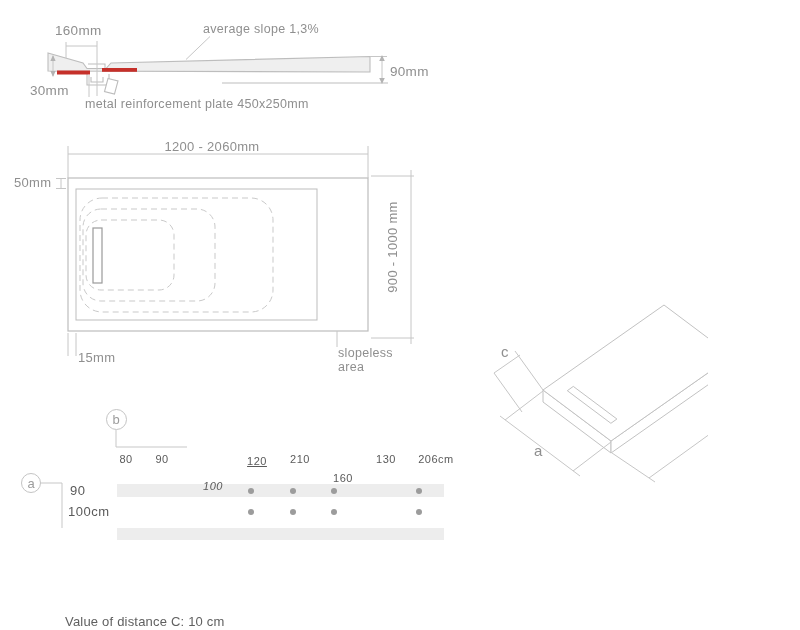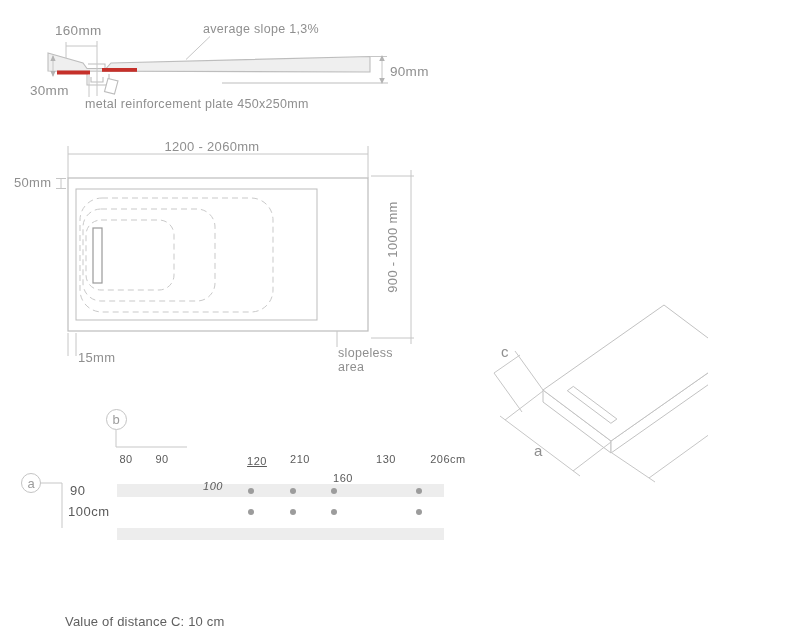--- a/index.html
+++ b/index.html
@@ -130,21 +130,21 @@
     <span class="row-label" style="left:70px;top:483px;">90</span>
     <span class="row-label" style="left:68px;top:504px;text-align:center;">100cm</span>
 
   <span class="col-header" style="left: 126px; top: 453px;">80</span>
       <span class="col-header" style="left: 162px; top: 453px;">90</span>
       <span class="col-header" style="left: 213px; top: 480px; font-style: italic;">100</span>
       <span class="col-header" style="left: 257px; top: 455px; text-decoration: underline;">120</span>
       <span class="col-header" style="left: 300px; top: 453px;">210</span>
       <span class="col-header" style="left: 343px; top: 472px;">160</span>
       <span class="col-header" style="left: 386px; top: 453px;">130</span>
-      <span class="col-header" style="left: 448px; top: 453px;">206cm</span>
+      <span class="col-header" style="left: 436px; top: 453px;">206cm</span>
       <div class="dot" style="left: 248px; top: 487.5px;"></div>
       <div class="dot" style="left: 290px; top: 487.5px;"></div>
       <div class="dot" style="left: 331px; top: 487.5px;"></div>
       <div class="dot" style="left: 416px; top: 487.5px;"></div>
       <div class="dot" style="left: 248px; top: 508.5px;"></div>
       <div class="dot" style="left: 290px; top: 508.5px;"></div>
       <div class="dot" style="left: 331px; top: 508.5px;"></div>
       <div class="dot" style="left: 416px; top: 508.5px;"></div>
     </div>
 

